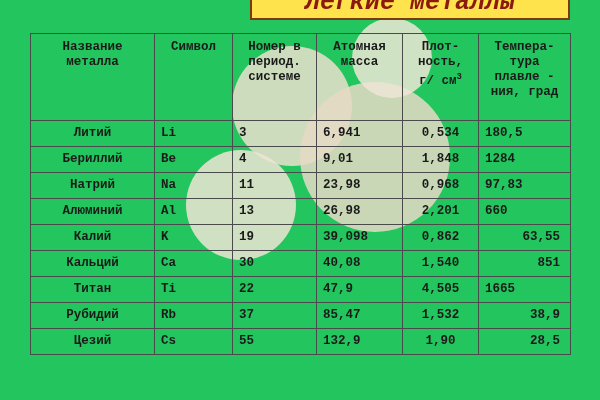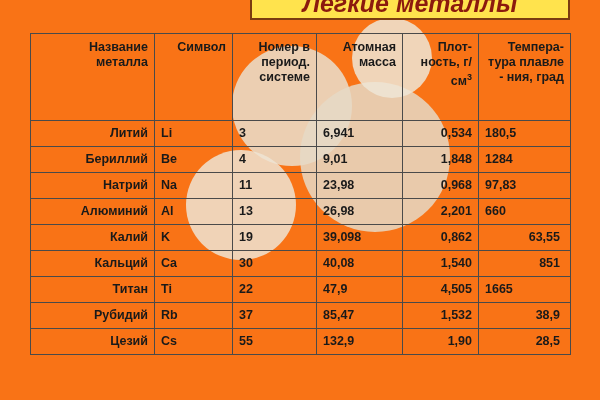--- a/index.html
+++ b/index.html
@@ -10,22 +10,23 @@
     width: 600px;
     height: 400px;
     overflow: hidden;
     background: #ffffff;
     font-family: "Liberation Sans", sans-serif;
   }
   #slide {
     position: relative;
     width: 600px;
     height: 400px;
-    background: #f97316;
+    background: #22c55e;
     overflow: hidden;
+    font-family: Liberation Mono, monospace;
   }
   
   .deco {
     position: absolute;
     border-radius: 50%;
     background: #eadfce;
     opacity: 0.85;
     z-index: 0;
   }
   .deco.c1 { left: 232px; top: 46px;  width: 120px; height: 120px; }
@@ -79,34 +80,34 @@
     border: 1px solid #4a4a4a;
     padding: 0 6px;
     font-size: 12.5px;
     font-weight: bold;
     color: #1a1a1a;
     vertical-align: top;
     background: transparent;
   }
   thead th {
     height: 80px;
-    text-align: right;
+    text-align: center;
     padding-top: 6px;
     line-height: 15px;
   }
   tbody td {
     height: 25px;
     line-height: 25px;
     padding-top: 0;
   }
-  td.name   { text-align: right; }
+  td.name   { text-align: center; }
   td.sym    { text-align: left; }
   td.num    { text-align: left; }
   td.mass   { text-align: left; }
-  td.dens   { text-align: right; }
+  td.dens   { text-align: center; }
   td.melt   { text-align: right; padding-right: 10px; }
   td.melt.left { text-align: left; padding-right: 6px; }
 
   col.c-name { width: 124px; }
   col.c-sym  { width: 78px; }
   col.c-num  { width: 84px; }
   col.c-mass { width: 86px; }
   col.c-dens { width: 76px; }
   col.c-melt { width: 92px; }
 

